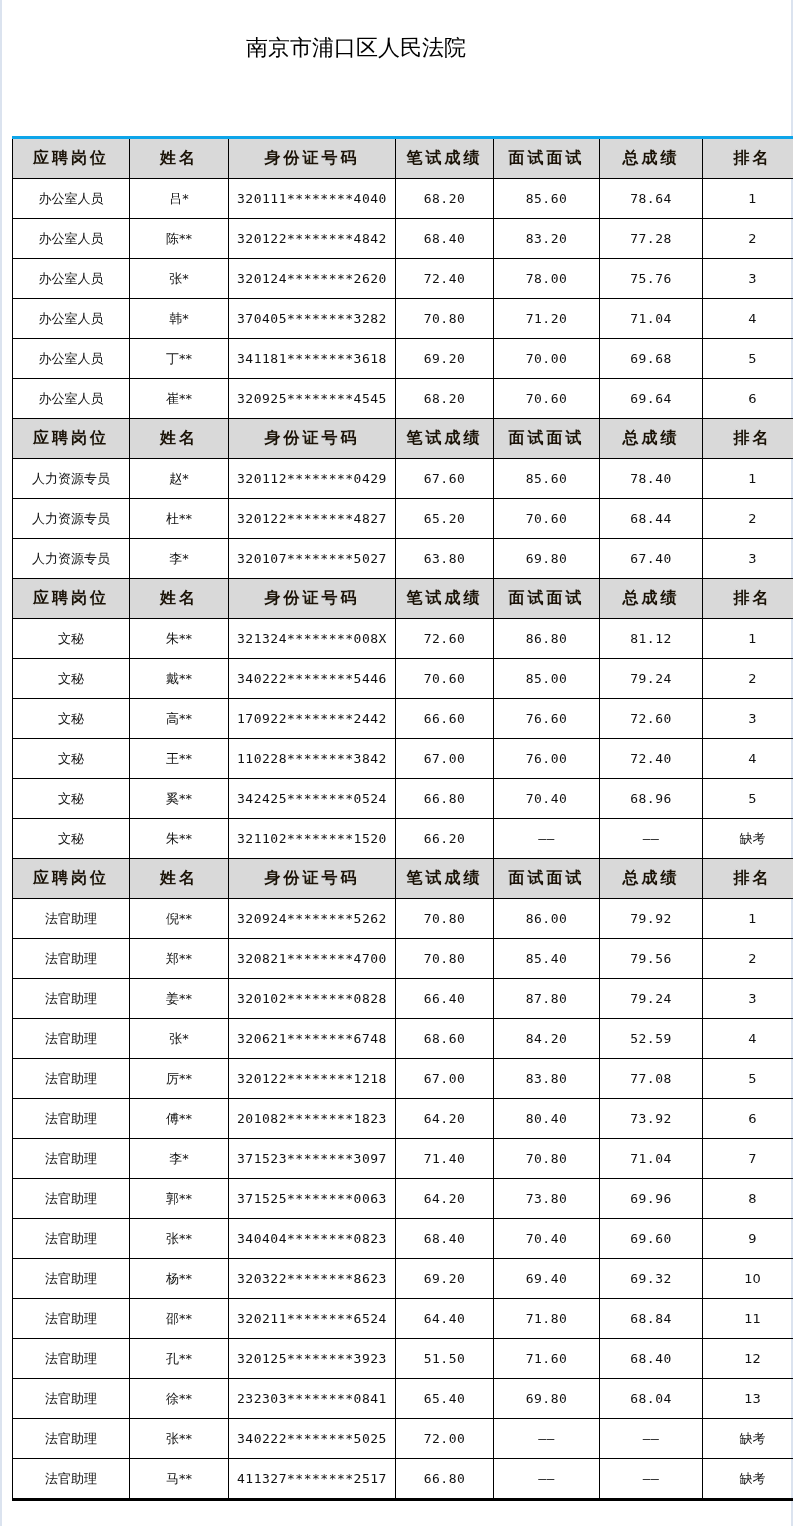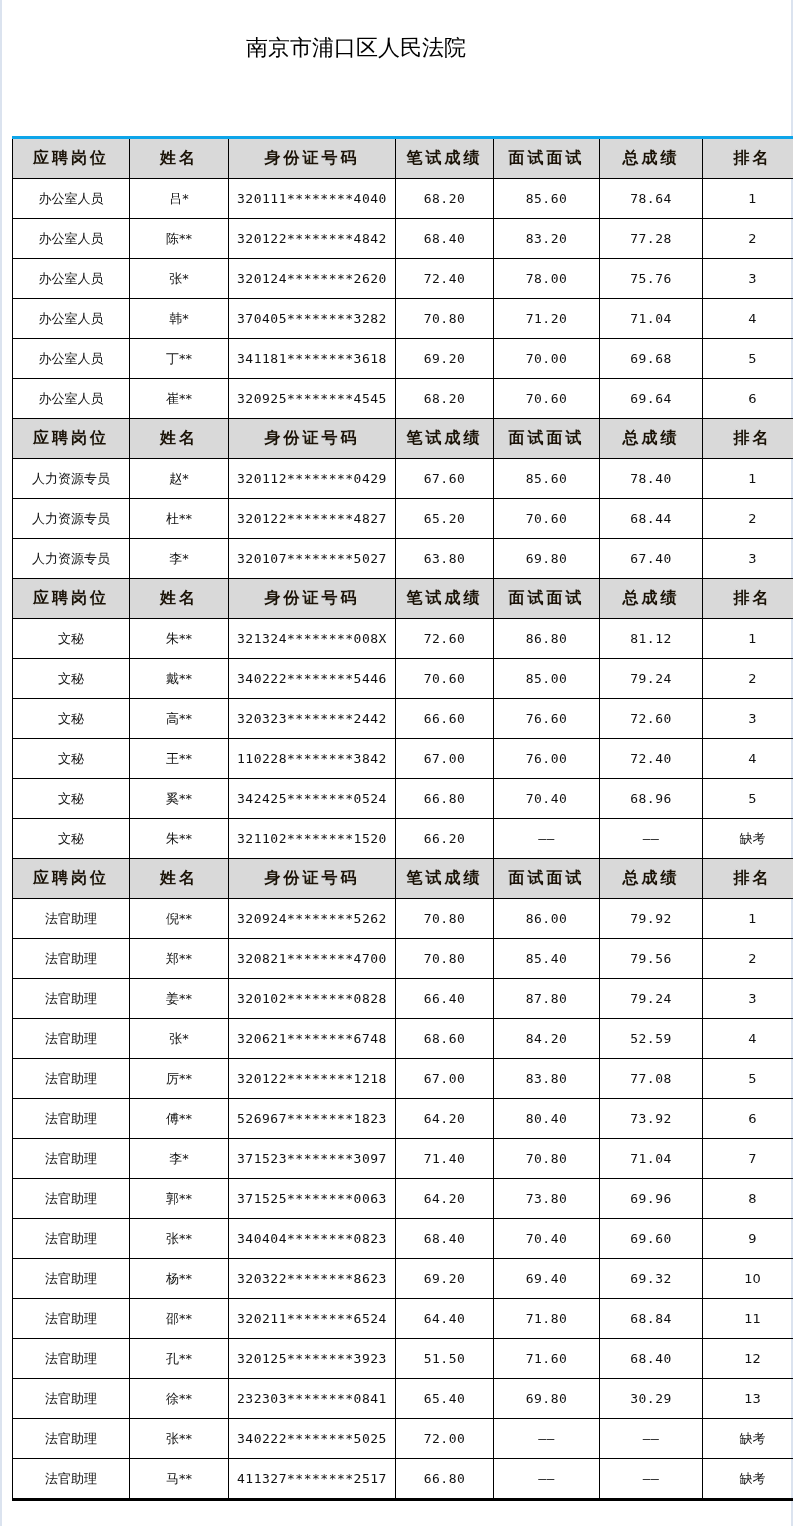--- a/index.html
+++ b/index.html
@@ -199,21 +199,21 @@
           <td>戴**</td>
           <td class="num">340222********5446</td>
           <td class="num">70.60</td>
           <td class="num">85.00</td>
           <td class="num">79.24</td>
           <td>2</td>
         </tr>
         <tr>
           <td>文秘</td>
           <td>高**</td>
-          <td class="num">320323********2442</td>
+          <td class="num">170922********2442</td>
           <td class="num">66.60</td>
           <td class="num">76.60</td>
           <td class="num">72.60</td>
           <td>3</td>
         </tr>
         <tr>
           <td>文秘</td>
           <td>王**</td>
           <td class="num">110228********3842</td>
           <td class="num">67.00</td>
@@ -289,21 +289,21 @@
           <td>厉**</td>
           <td class="num">320122********1218</td>
           <td class="num">67.00</td>
           <td class="num">83.80</td>
           <td class="num">77.08</td>
           <td>5</td>
         </tr>
         <tr>
           <td>法官助理</td>
           <td>傅**</td>
-          <td class="num">526967********1823</td>
+          <td class="num">201082********1823</td>
           <td class="num">64.20</td>
           <td class="num">80.40</td>
           <td class="num">73.92</td>
           <td>6</td>
         </tr>
         <tr>
           <td>法官助理</td>
           <td>李*</td>
           <td class="num">371523********3097</td>
           <td class="num">71.40</td>
@@ -355,21 +355,21 @@
           <td class="num">71.60</td>
           <td class="num">68.40</td>
           <td>12</td>
         </tr>
         <tr>
           <td>法官助理</td>
           <td>徐**</td>
           <td class="num">232303********0841</td>
           <td class="num">65.40</td>
           <td class="num">69.80</td>
-          <td class="num">30.29</td>
+          <td class="num">68.04</td>
           <td>13</td>
         </tr>
         <tr>
           <td>法官助理</td>
           <td>张**</td>
           <td class="num">340222********5025</td>
           <td class="num">72.00</td>
           <td class="num">——</td>
           <td class="num">——</td>
           <td>缺考</td>

